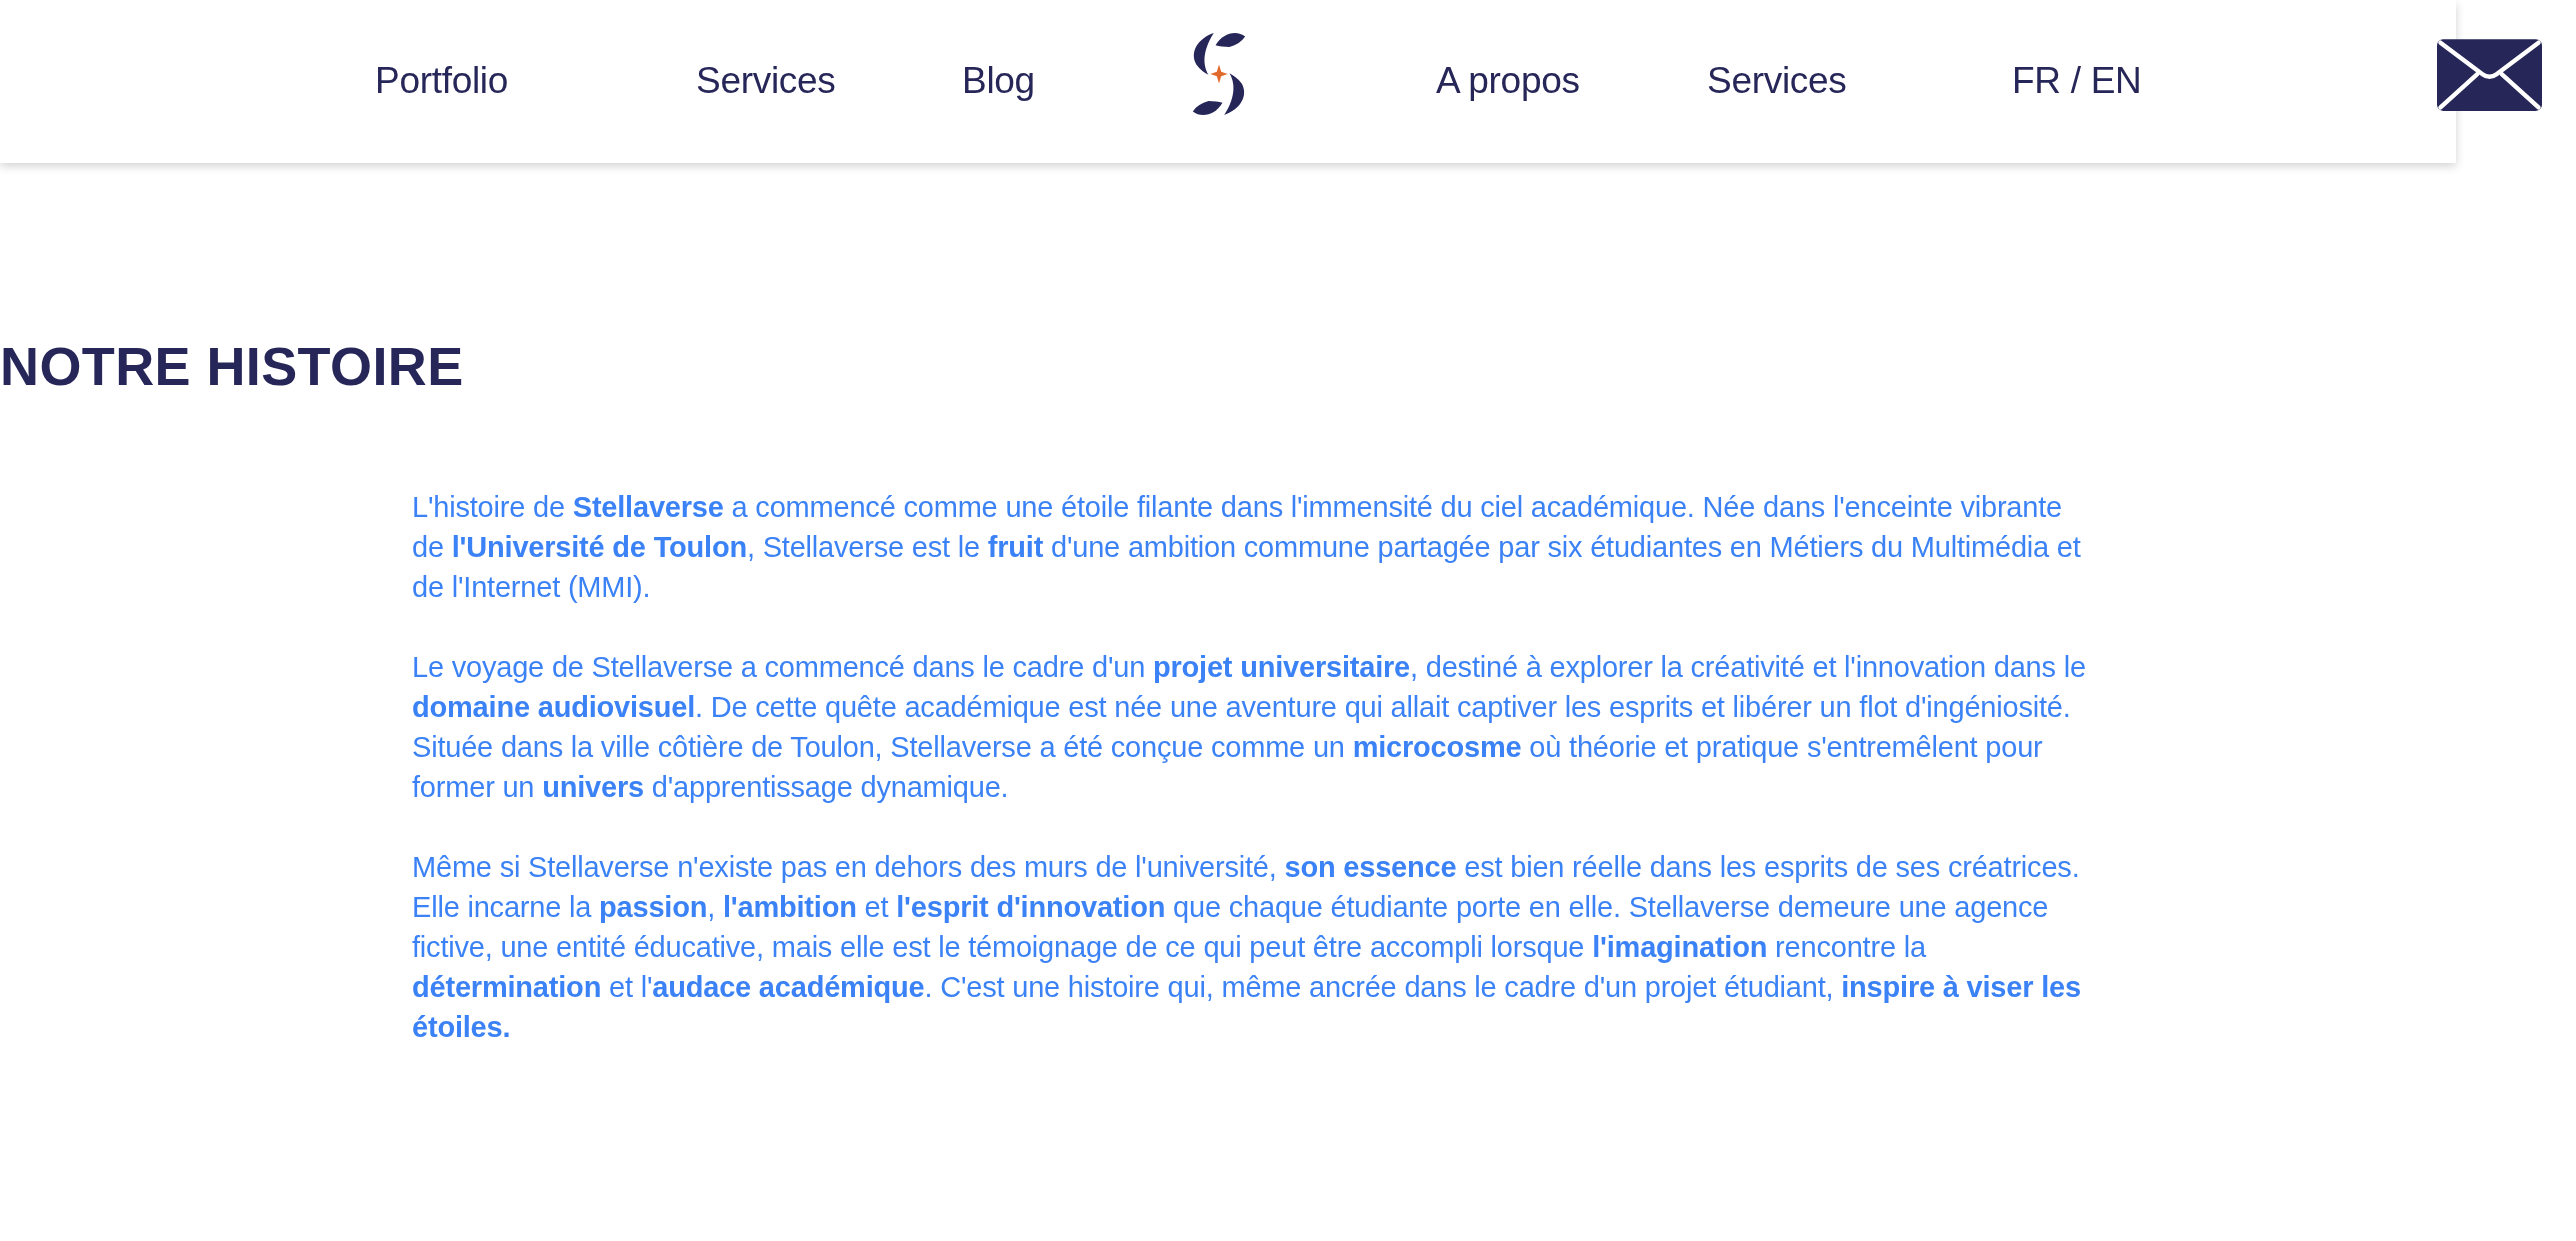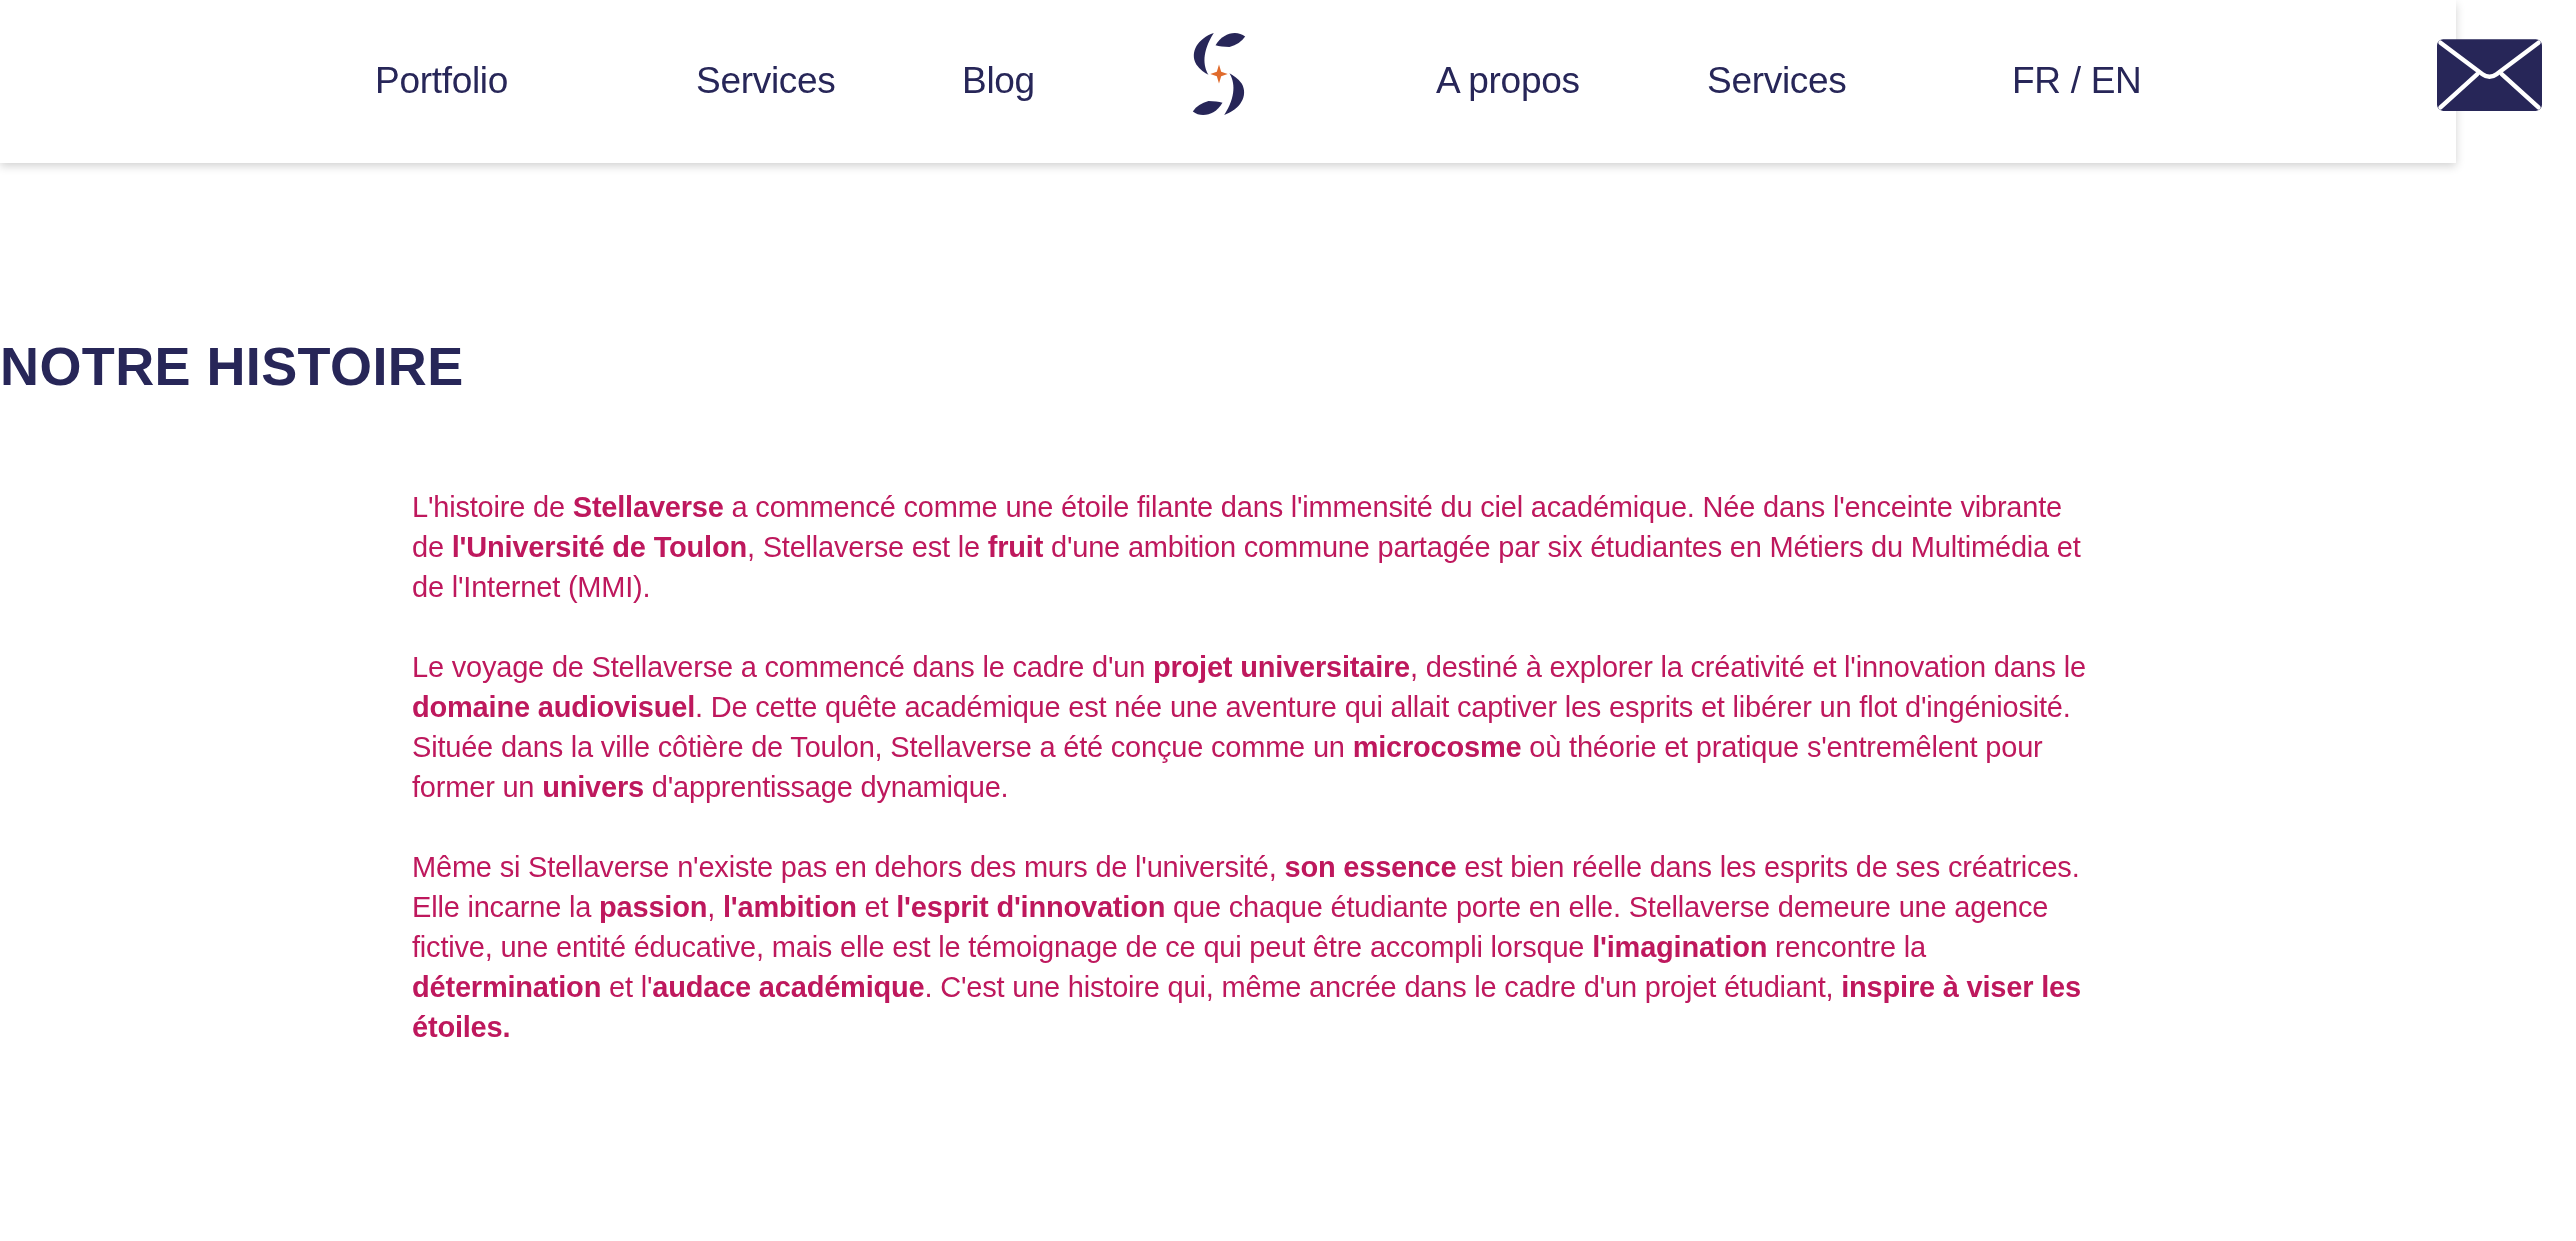--- a/index.html
+++ b/index.html
@@ -67,21 +67,21 @@
     .content {
       position: absolute;
       left: 412px;
       top: 487px;
       width: 1675px;
     }
     .content p {
       margin: 0 0 40px 0;
       font-size: 29px;
       line-height: 40px;
-      color: #be185d;
+      color: #3b82f6;
       letter-spacing: -0.2px;
     }
     .content b {
       font-weight: bold;
     }
   </style>
 </head>
 <body>
 
 <header class="header">

